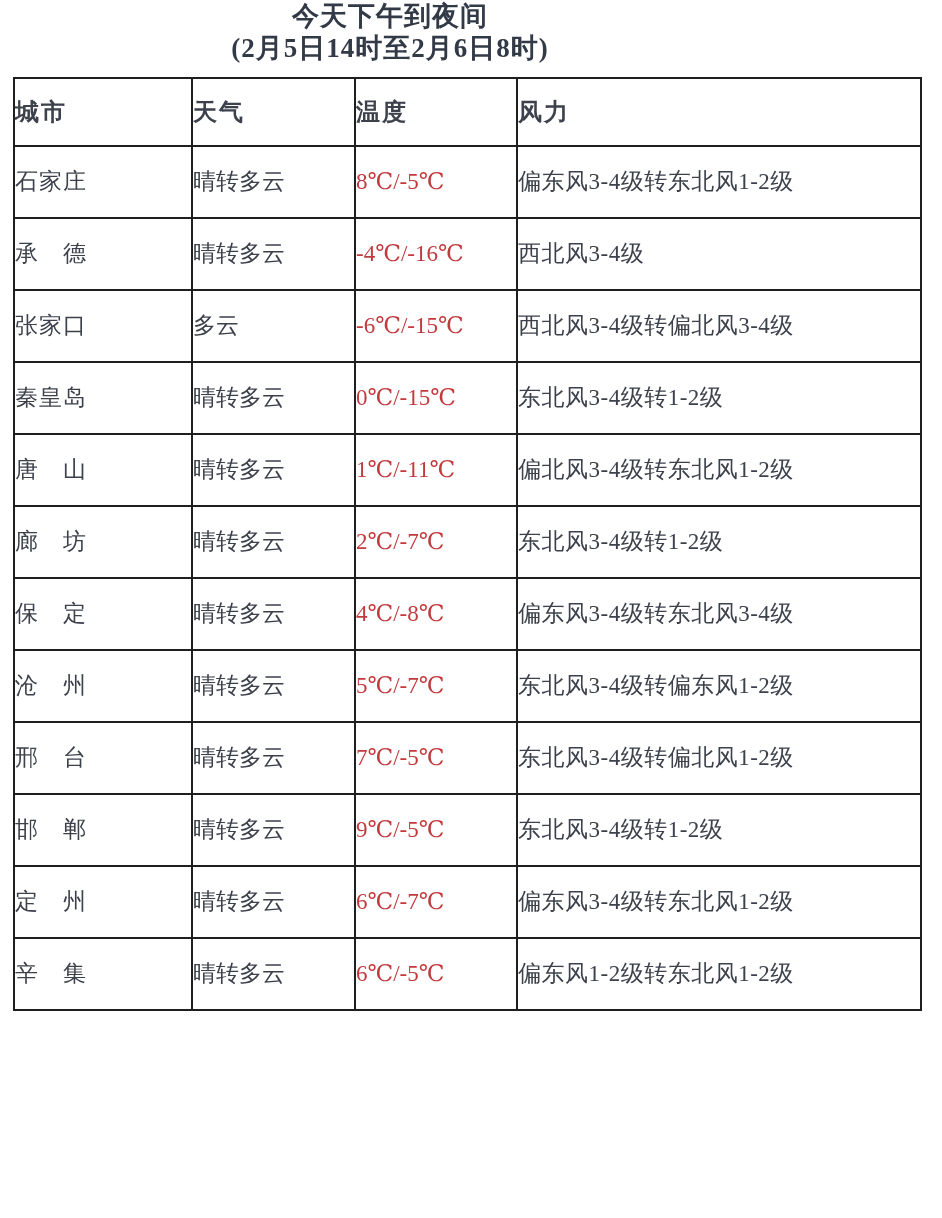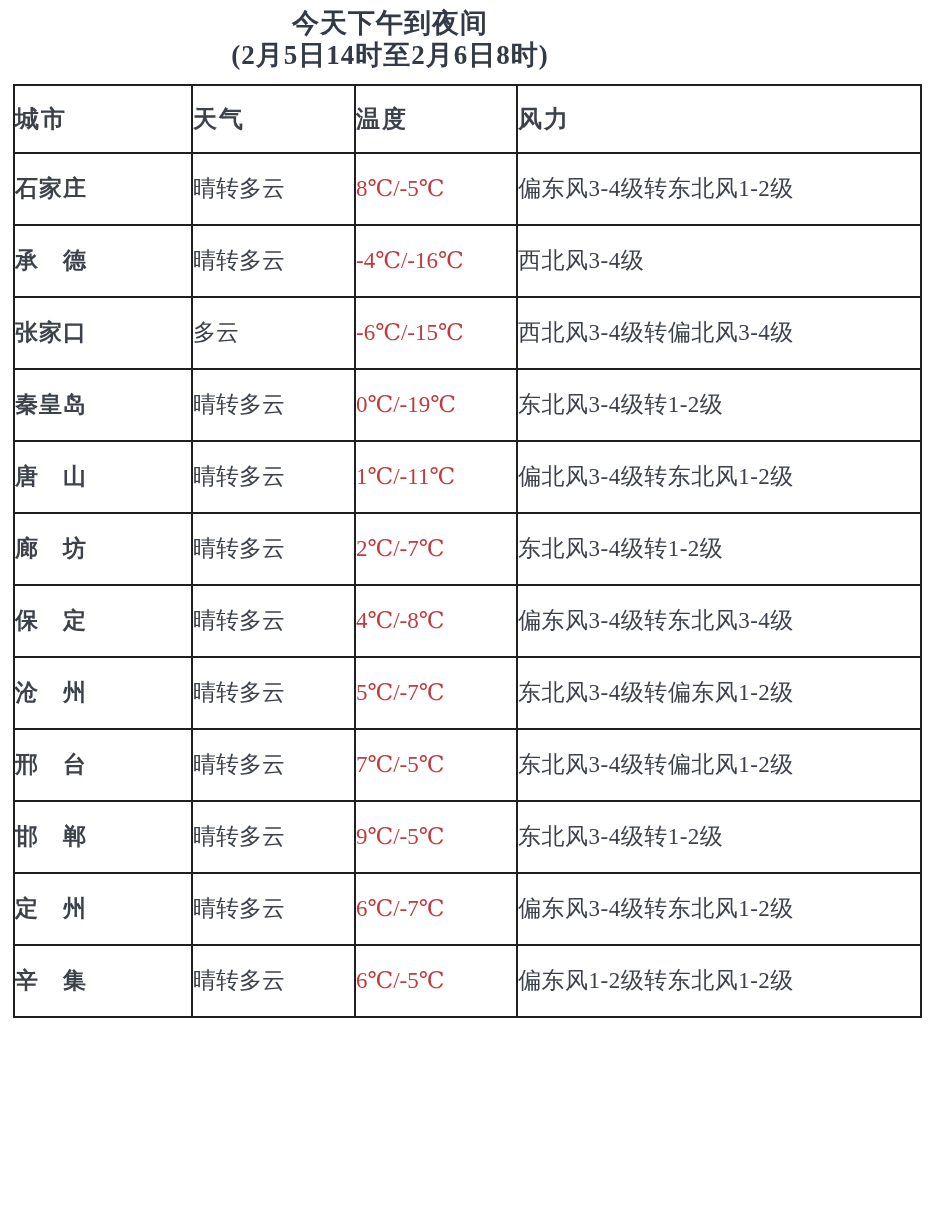--- a/index.html
+++ b/index.html
@@ -13,21 +13,20 @@
   html, body {
     width: 942px;
     height: 1218px;
     background: var(--bg-color);
     font-family: "Liberation Serif", "DejaVu Serif", serif;
     overflow: hidden;
   }
   .page {
     width: 780px;
     height: 1218px;
-    padding-top: 7px;
   }
   .title {
     text-align: center;
     color: var(--title-color);
     font-weight: bold;
     font-size: 27px;
     line-height: 1.2;
     letter-spacing: 1px;
   }
   table.forecast {
@@ -50,21 +49,21 @@
     letter-spacing: 2px;
   }
   table.forecast td {
     height: 72px;
     font-size: 23px;
   }
   th.city-col  { width: 178px; }
   th.weather-col { width: 163px; }
   th.temp-col  { width: 162px; }
   th.wind-col  { width: auto; }
-  td.city-col { letter-spacing: 1px; font-weight: bold; }
+  td.city-col { letter-spacing: 1px; }
   td.temp-col {
     color: var(--temp-color);
     font-size: 24px;
   }
   td.wind-col { letter-spacing: 0.5px; }
 </style>
 </head>
 <body>
 
 <div class="page">
@@ -97,21 +96,21 @@
         </tr>
         <tr>
           <td class="city-col">张家口</td>
           <td class="weather-col">多云</td>
           <td class="temp-col">-6℃/-15℃</td>
           <td class="wind-col">西北风3-4级转偏北风3-4级</td>
         </tr>
         <tr>
           <td class="city-col">秦皇岛</td>
           <td class="weather-col">晴转多云</td>
-          <td class="temp-col">0℃/-19℃</td>
+          <td class="temp-col">0℃/-15℃</td>
           <td class="wind-col">东北风3-4级转1-2级</td>
         </tr>
         <tr>
           <td class="city-col">唐　山</td>
           <td class="weather-col">晴转多云</td>
           <td class="temp-col">1℃/-11℃</td>
           <td class="wind-col">偏北风3-4级转东北风1-2级</td>
         </tr>
         <tr>
           <td class="city-col">廊　坊</td>

